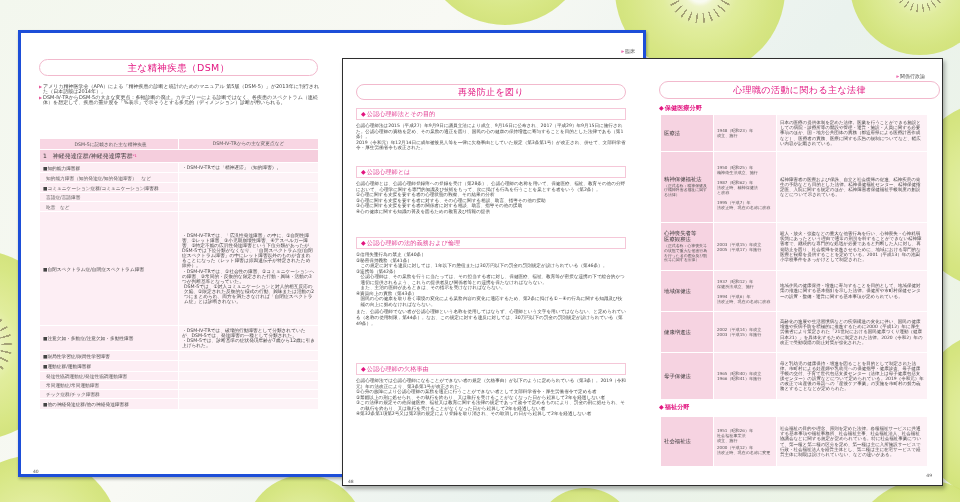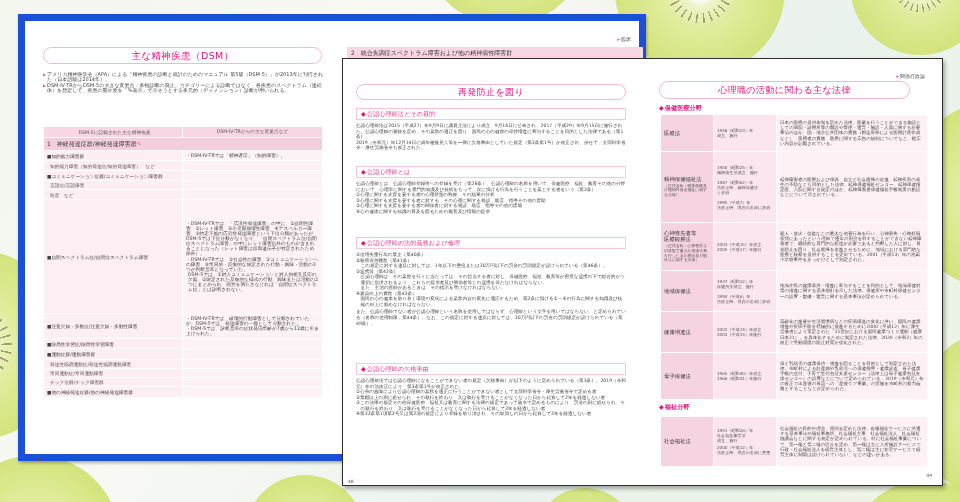--- a/index.html
+++ b/index.html
@@ -21,22 +21,22 @@
     background: repeating-conic-gradient(from 3deg, #5b4a2f 0 3deg, transparent 3deg 14deg);
     -webkit-mask: radial-gradient(circle, transparent 0 19%, #000 20% 27%, transparent 28%);
             mask: radial-gradient(circle, transparent 0 19%, #000 20% 27%, transparent 28%);
     opacity: 0.55;
   }
   
   .spread {
     position: absolute; background: #fff;
   }
   .spread-back {
-    left: 18px; top: 14px; width: 628px; height: 447px;
-    border: 7px solid #1d4ed8; box-shadow: 1px 2px 3px rgba(0,0,0,.30); padding-left: 34px;
+    left: 18px; top: 30px; width: 628px; height: 447px;
+    border: 3px solid #1d4ed8; box-shadow: 1px 2px 3px rgba(0,0,0,.30); padding-left: 34px;
   }
   .spread-front {
     left: 342px; top: 58px; width: 601px; height: 428px;
     border: 1px solid #2e2e2e; box-shadow: 2px 3px 4px rgba(0,0,0,.30);
   }
   .title-pill {
     position: absolute; background: #fff; border: 1px solid #f2b9cd; border-radius: 10px;
     color: #e2147f; text-align: center; letter-spacing: .4px;
   }
   .page-num { position: absolute; font-size: 4.5px; color: #555; }
@@ -256,21 +256,21 @@
       <p class="item">④第32条第1項第2号又は第2項の規定により登録を取り消され、その取消しの日から起算して2年を経過しない者</p>
     </div>
   </div>
 
   <div class="page-num" style="left:5px;top:420px;">48</div>
 
   <div class="category" style="right:17px;top:14px;">
     <span class="chev">»</span><span>関係行政論</span>
   </div>
 
-  <div class="title-pill" style="left:316px;top:22px;width:251px;height:18px;font-size:9px;line-height:16px;">
+  <div class="title-pill" style="left:316px;top:22px;width:281px;height:18px;font-size:9px;line-height:16px;">
     <span>心理職の活動に関わる主な法律</span>
   </div>
 
   <div class="group-label" style="top:45px;">
     <span class="dia">◆</span><span>保健医療分野</span>
   </div>
 
   <div class="law-table" style="top:56px;">
 
     <div class="law-row" style="height:36px;">

